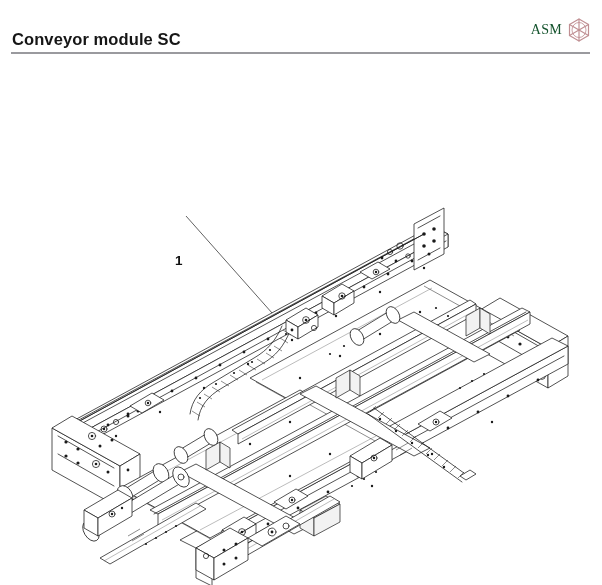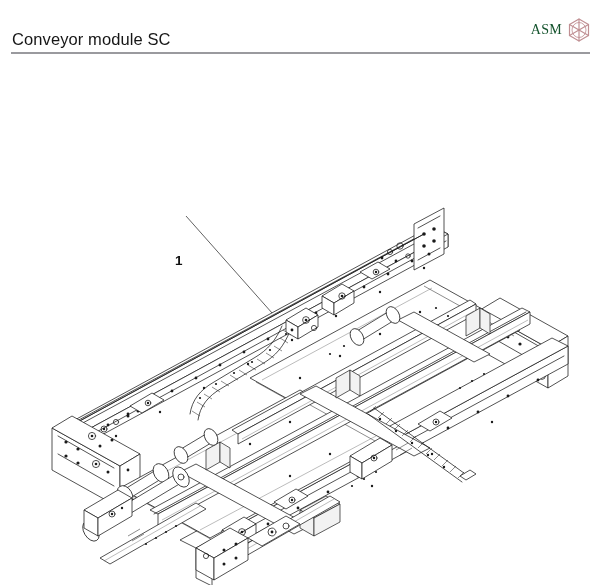--- a/index.html
+++ b/index.html
@@ -18,21 +18,21 @@
     position:absolute;right:12px;top:18px;
     display:flex;align-items:center;gap:6px;
   }
   .brand-text{
     font-size:14px;letter-spacing:.3px;color:#14532d;
     font-family:Liberation Serif, serif;
   }
   .brand-mark{width:22px;height:24px;display:block;}
   .doc-title{
     position:absolute;left:12px;top:30px;
-    font-size:16.5px;font-weight:normal;color:#161616;
+    font-size:16.5px;font-weight:bold;color:#161616;
     letter-spacing:.1px;white-space:nowrap;
   }
   .title-rule{
     position:absolute;left:11px;top:52px;width:579px;height:2px;
     background:#9a9a9e;
   }
 
   
   .figure{position:absolute;left:0;top:58px;width:602px;height:527px;}
   .figure svg{display:block;width:602px;height:527px;}

